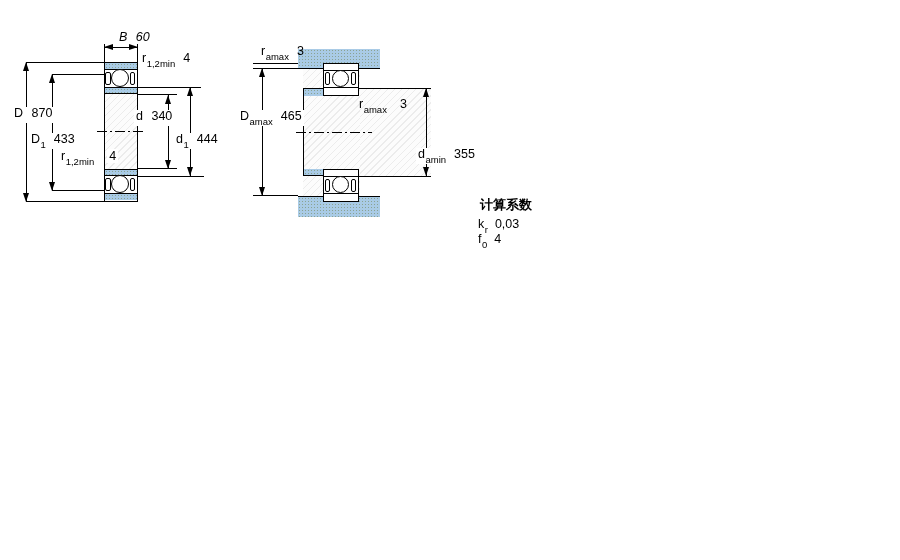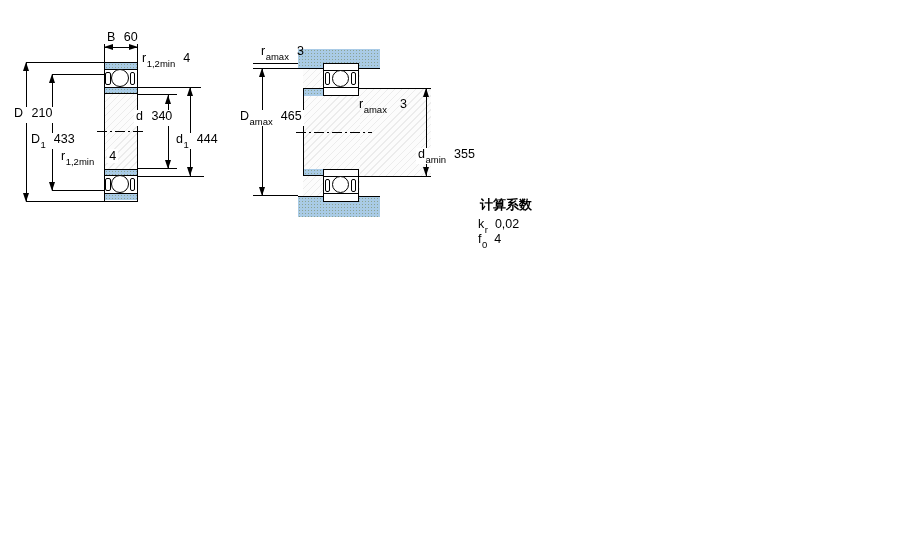--- a/index.html
+++ b/index.html
@@ -32,21 +32,21 @@
   .wbg { background:#fff; padding:0 2px; }
   .vwbg { background:#fff; padding:0 2px; }
   .factors-title { position:absolute; font-size:13px; font-weight:bold; white-space:nowrap; }
   .z1 { z-index:1; } .z2 { z-index:2; } .z3 { z-index:3; } .z4 { z-index:4; } .z5 { z-index:5; }
 </style>
 </head>
 <body>
 
 <div id="canvas">
 
-  <div class="lbl" style="left:107px; top:31px;">
+  <div class="lbl" style="left:119px; top:31px;font-style:italic;">
     <span>B</span><sub></sub><span class="val">60</span>
   </div>
   <div class="vline z2" style="left:103.5px; top:43.5px; height:18px;"></div>
   <div class="vline z2" style="left:137px;   top:43.5px; height:18px;"></div>
   <div class="hline z2" style="left:104px; top:47.2px; width:33.5px;"></div>
   <div class="ah ah-left z2" style="left:104px;   top:44.3px;"></div>
   <div class="ah ah-right z2" style="left:128.5px; top:44.3px;"></div>
 
   <div class="lbl" style="left:142px; top:52px;">
     <span>r</span><sub>1,2min</sub><span class="val">4</span>
@@ -66,21 +66,21 @@
     <div class="ball" style="left:6.5px; top:112.25px; width:18px; height:18px;"></div>
   </div>
   <div class="cline z4" style="left:97px; top:131px; width:48px;"></div>
 
   <div class="vline z5" style="left:26px; top:62px; height:139.5px;"></div>
   <div class="ah ah-up z5" style="left:23px; top:62px;"></div>
   <div class="ah ah-down z5" style="left:23px; top:192.5px;"></div>
   <div class="hline z2" style="left:26px; top:61.5px;  width:77.5px;"></div>
   <div class="hline z2" style="left:26px; top:200.5px; width:77.5px;"></div>
   <div class="lbl wbg" style="left:12px; top:107px;">
-    <span>D</span><sub></sub><span class="val">210</span>
+    <span>D</span><sub></sub><span class="val">870</span>
   </div>
 
   <div class="vline z5" style="left:52px; top:74px; height:116.5px;"></div>
   <div class="ah ah-up z5" style="left:49px; top:74px;"></div>
   <div class="ah ah-down z5" style="left:49px; top:181.5px;"></div>
   <div class="hline z2" style="left:52px; top:73.5px; width:51.5px;"></div>
   <div class="hline z2" style="left:52px; top:190px;  width:51.5px;"></div>
   <div class="lbl wbg" style="left:29px; top:133px;">
     <span>D</span><sub>1</sub><span class="val">433</span>
   </div>
@@ -155,19 +155,19 @@
 
   <div class="vline z5" style="left:426px; top:88px; height:88px;"></div>
   <div class="ah ah-up z5" style="left:423px; top:88px;"></div>
   <div class="ah ah-down z5" style="left:423px; top:167px;"></div>
   <div class="lbl wbg" style="left:416px; top:148px;">
     <span>d</span><sub>amin</sub><span class="val">355</span>
   </div>
 
   <div class="factors-title" style="left:480px; top:196px;">计算系数</div>
   <div class="lbl" style="left:478px; top:218px;">
-    <span>k</span><sub>r</sub><span class="val" style="margin-left:7px;">0,02</span>
+    <span>k</span><sub>r</sub><span class="val" style="margin-left:7px;">0,03</span>
   </div>
   <div class="lbl" style="left:478px; top:233px;">
     <span>f</span><sub>0</sub><span class="val" style="margin-left:7px;">4</span>
   </div>
 
 </div>
 
 </body></html>

